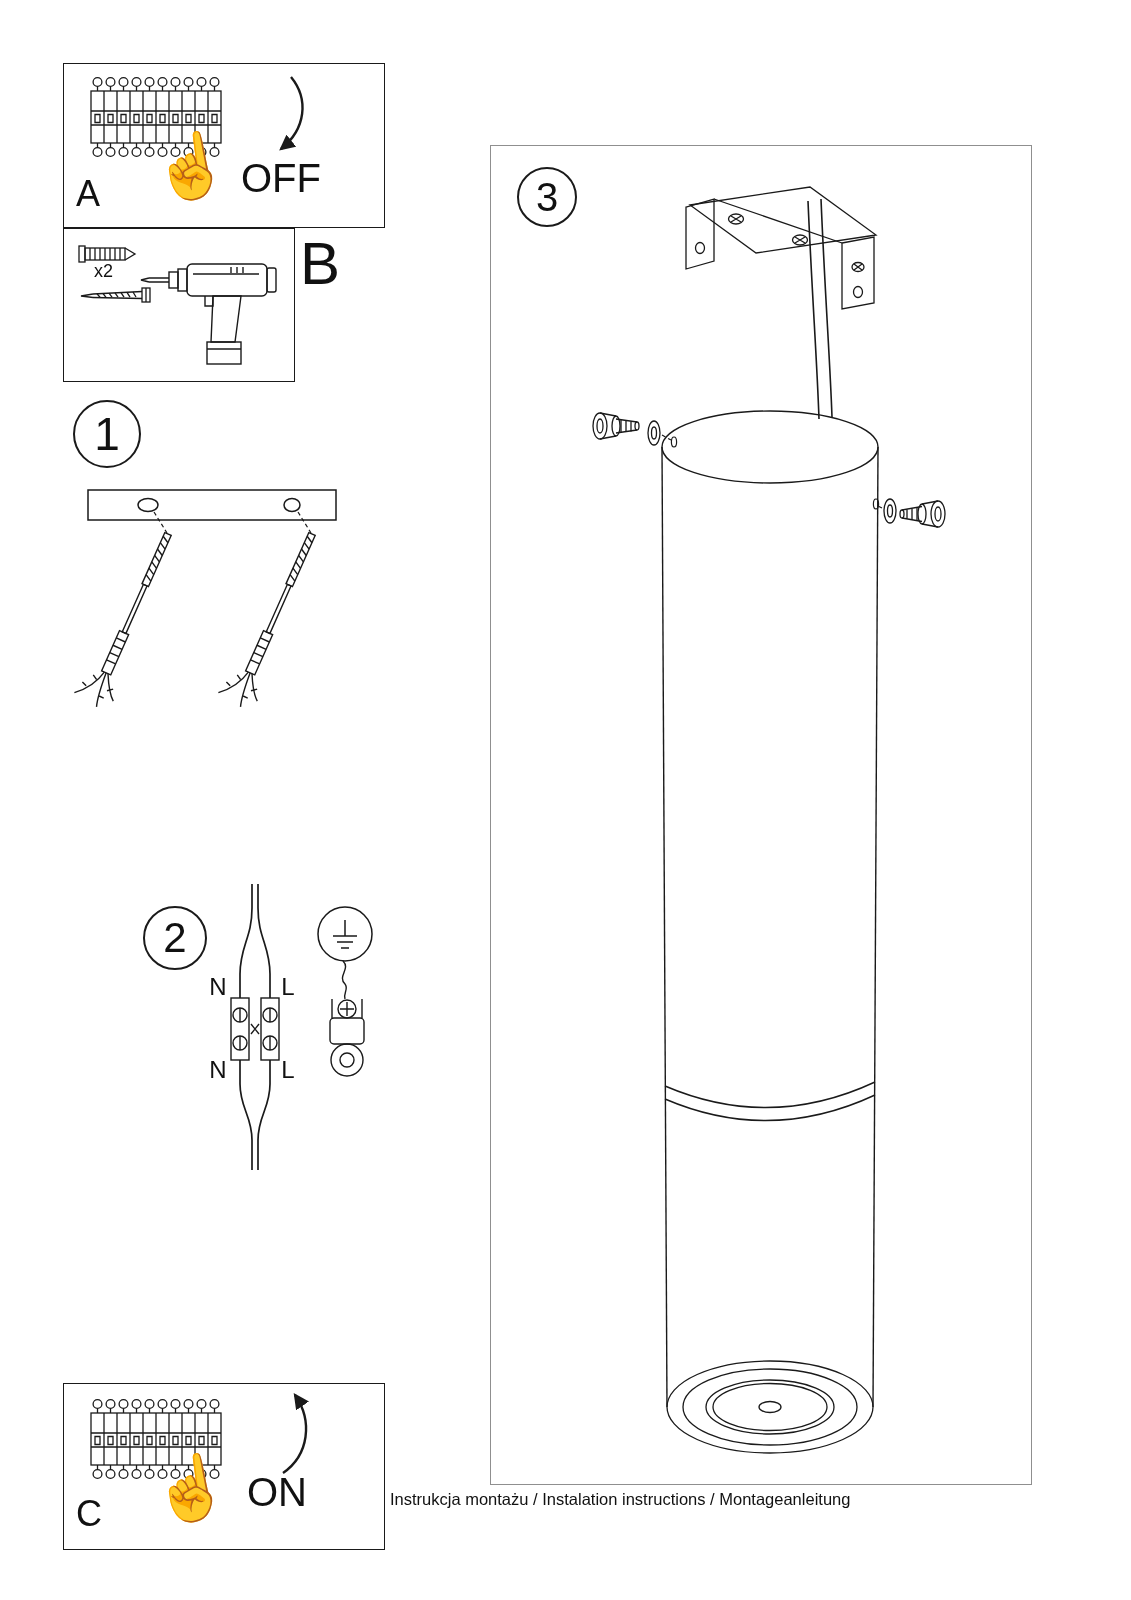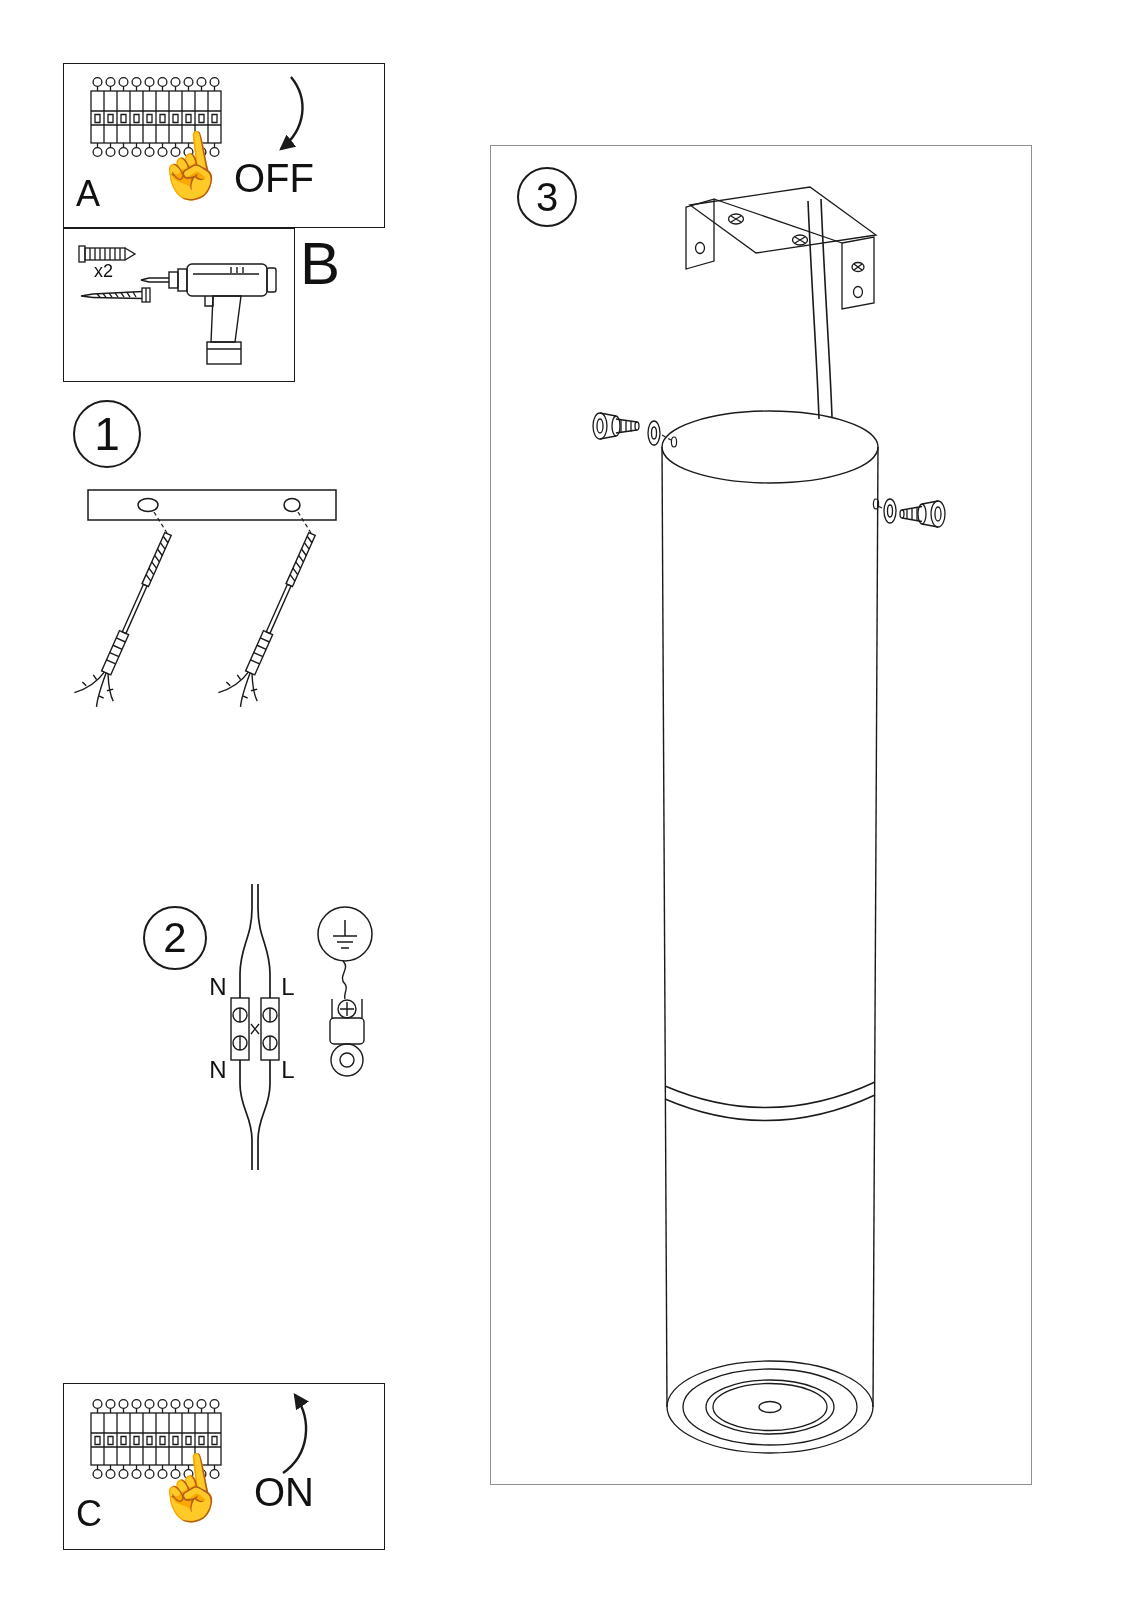--- a/index.html
+++ b/index.html
@@ -54,21 +54,21 @@
       </g>
       <marker id="ah" viewBox="0 0 10 10" refX="8.5" refY="5" markerWidth="6.5" markerHeight="6.5" orient="auto">
         <path d="M0,0L10,5L0,10z" fill="#1a1a1a"></path>
       </marker>
     </defs>
     <use href="#breaker" x="28" y="12"></use>
     <path d="M228,14 C246,36 243,66 218,86" stroke="#1a1a1a" stroke-width="2.4" fill="none" marker-end="url(#ah)"></path>
   </svg>
   <span class="hand" style="left:152px;top:136px;font-size:62px">☝</span>
   <span class="lbl" style="left:76px;top:176px;font-size:36px">A</span>
-  <span class="lbl" style="left:234px;top:158px;font-size:40px">OFF</span>
+  <span class="lbl" style="left:241px;top:158px;font-size:40px">OFF</span>
 
   <div class="box" style="left:63px;top:228px;width:230px;height:152px"></div>
   <svg style="left:63px;top:228px" width="230" height="152" viewBox="0 0 230 152">
     <g stroke="#1a1a1a" fill="none" stroke-width="1.3">
       <rect x="16" y="18" width="6" height="16"></rect>
       <rect x="22" y="20" width="40" height="12"></rect>
       <path d="M27,20v12M32,20v12M37,20v12M42,20v12M47,20v12M52,20v12M57,20v12"></path>
       <path d="M62,20 L72,26 L62,32"></path>
     </g>
     <g stroke="#1a1a1a" fill="none" stroke-width="1.3">
@@ -165,21 +165,21 @@
     </g>
   </svg>
 
   <div class="box" style="left:63px;top:1383px;width:320px;height:165px"></div>
   <svg style="left:63px;top:1383px" width="320" height="165" viewBox="0 0 320 165">
     <use href="#breaker" x="28" y="14"></use>
     <path d="M220,90 C246,72 250,38 232,12" stroke="#1a1a1a" stroke-width="2.4" fill="none" marker-end="url(#ah)"></path>
   </svg>
   <span class="hand" style="left:152px;top:1458px;font-size:62px">☝</span>
   <span class="lbl" style="left:76px;top:1496px;font-size:36px">C</span>
-  <span class="lbl" style="left:254px;top:1472px;font-size:40px">ON</span>
+  <span class="lbl" style="left:247px;top:1472px;font-size:40px">ON</span>
 
   <div class="panel" style="left:490px;top:145px;width:540px;height:1338px"></div>
   <div class="step-circle" style="left:517px;top:167px;width:56px;height:56px;font-size:40px">
     <span>3</span>
   </div>
   <svg style="left:490px;top:145px" width="540" height="1338" viewBox="0 0 540 1338">
     <g stroke="#1a1a1a" fill="none" stroke-width="1.3">
       <polygon points="200,60 320,42 386,90 266,108"></polygon>
       <polygon points="196,62 224,54 224,116 196,124"></polygon>
       <line x1="224" y1="54" x2="352" y2="98"></line>
@@ -237,15 +237,16 @@
       <ellipse cx="432" cy="369" rx="4" ry="10"></ellipse>
       <path d="M432,359 L448,356 M432,379 L448,382"></path>
       <ellipse cx="448" cy="369" rx="7" ry="13"></ellipse>
       <ellipse cx="448" cy="369" rx="3" ry="7"></ellipse>
     </g>
     <path d="M392,363 L387,360.5" stroke="#1a1a1a" stroke-width="1.2" stroke-dasharray="4 3" fill="none"></path>
     <ellipse cx="386" cy="359" rx="2.6" ry="5" stroke="#1a1a1a" fill="none" stroke-width="1.2"></ellipse>
   </svg>
 
   <div style="position:absolute;left:390px;top:1486px">
+    <div class="footer-line">Instrukcja montażu / Instalation instructions / Montageanleitung</div>
   </div>
 
 </div>
 
 </body></html>

